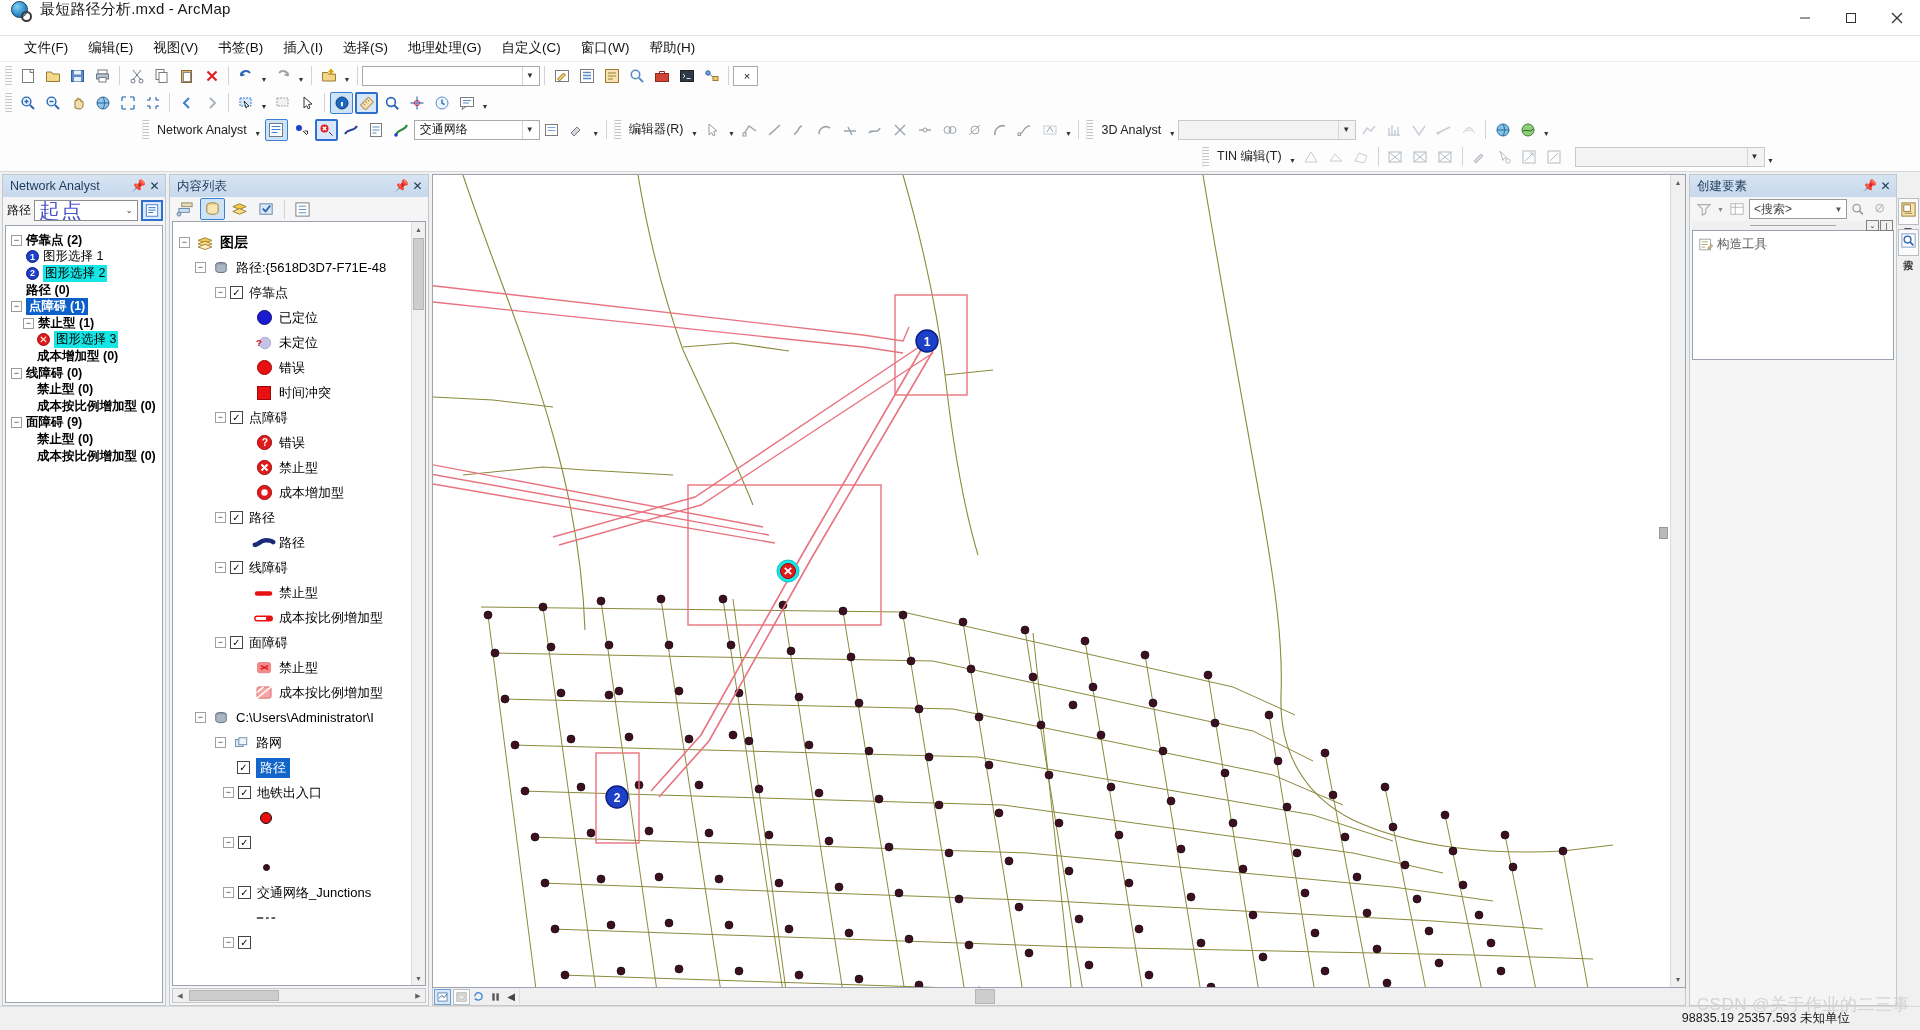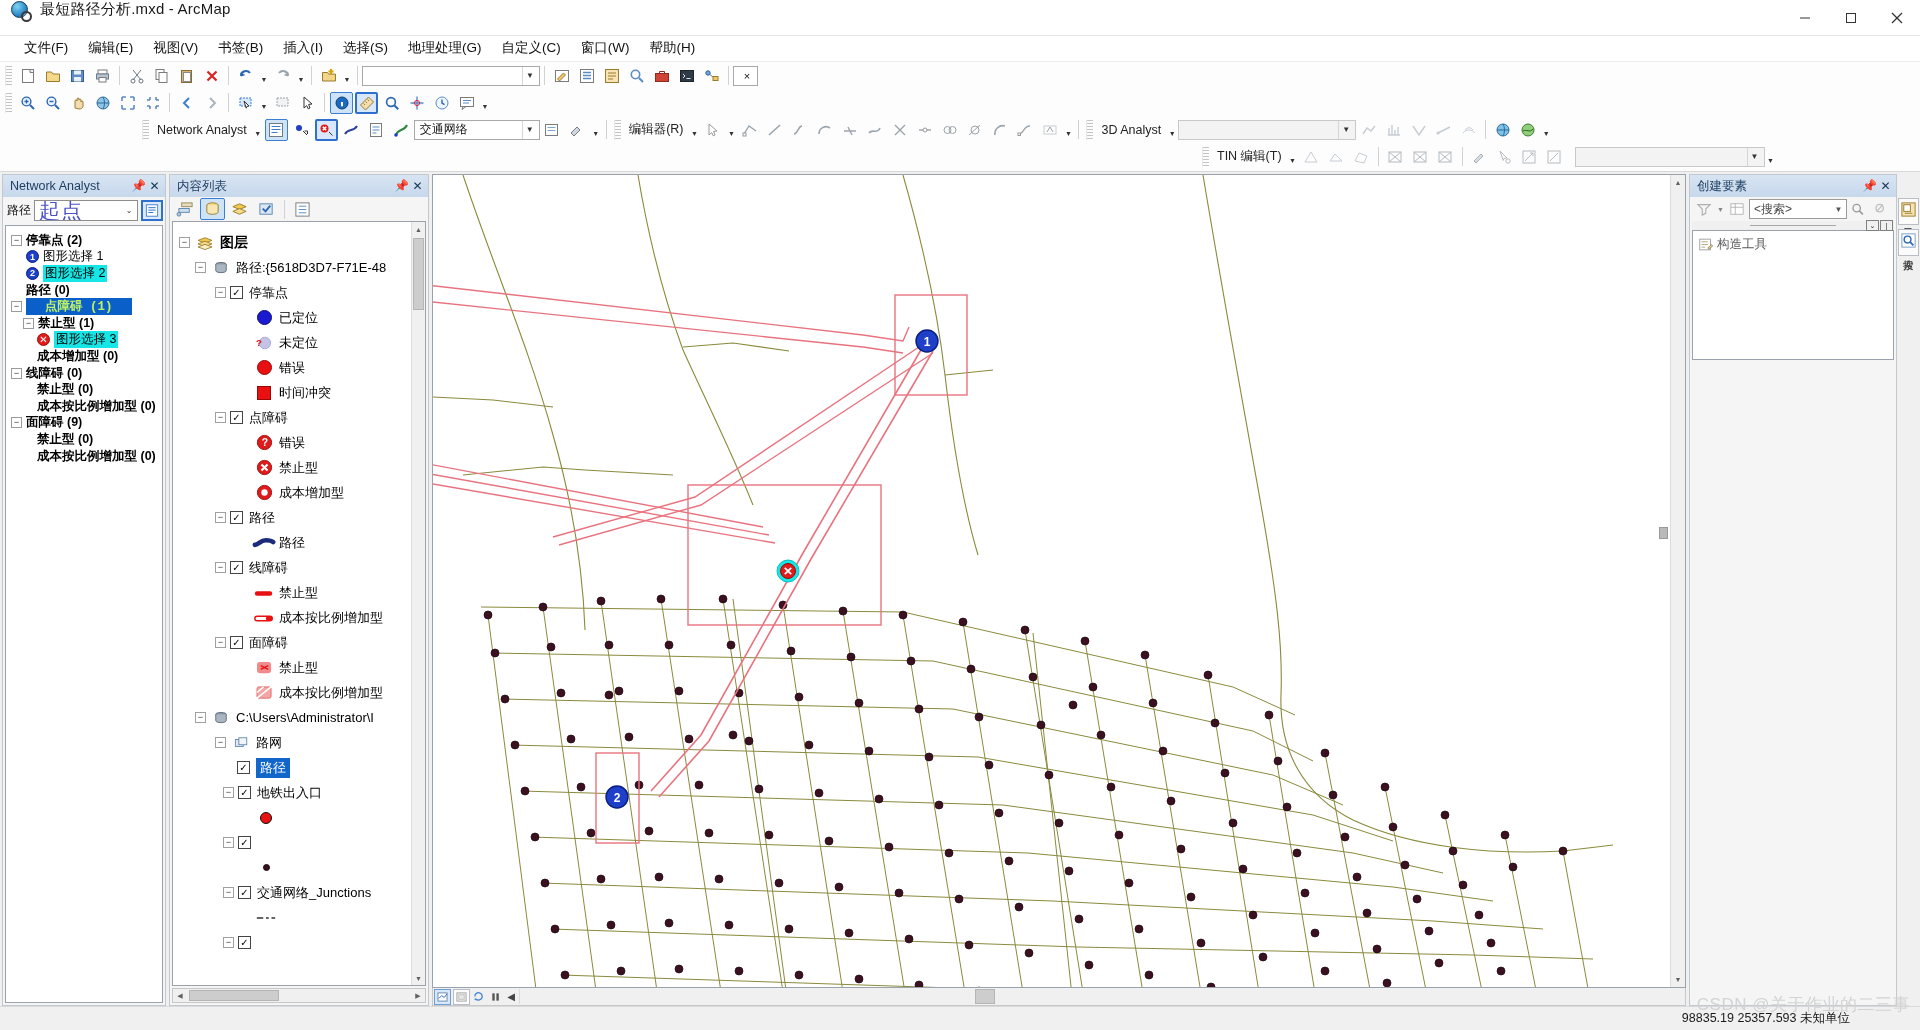--- a/index.html
+++ b/index.html
@@ -88,21 +88,21 @@
                    font-size: 8px; color: #333; }
   .na-tbtn { width: 22px; height: 21px; margin-left: 3px; border: 2px solid #2f6fcd; background: #dbeafc;
              display: flex; align-items: center; justify-content: center; flex: none; }
   .na-tree { flex: 1 1 auto; background: #fff; border: 1px solid #9aa3ad; margin: 2px; overflow: hidden;
              position: relative; font-size: 12.5px; }
   .na-node { height: 16.6px; display: flex; align-items: center; white-space: nowrap; }
   .na-exp { width: 11px; height: 11px; border: 1px solid #9b9b9b; background: #fff; margin-right: 4px;
             display: flex; align-items: center; justify-content: center; font-size: 9px; line-height: 1; color: #333; flex: none; }
   .na-txt { color: #000; }
   .na-txt.b { font-weight: bold; }
-  .na-txt.sel { background: #0a5fc8; color: #bef264; padding: 0 19px; font-family: Liberation Mono, monospace; }
+  .na-txt.sel { background: #0a5fc8; color: #ffffff; padding: 0 3px; }
   .na-txt.cyan { background: #16e6e6; padding: 0 2px; }
   .badge { width: 13px; height: 13px; border-radius: 50%; background: #1e3fc8; color: #fff; font-size: 9px;
            display: flex; align-items: center; justify-content: center; margin-right: 4px; flex: none;
            border: 1px solid #0a1d80; font-weight: bold; }
   .xmark { width: 13px; height: 13px; border-radius: 50%; background: #e01b1b; margin-right: 4px; flex: none;
            display: flex; align-items: center; justify-content: center; color: #fff; font-size: 10px; font-weight: bold;
            border: 1px solid #a10f0f; line-height: 1; }
 
   
   .toc-panel { width: 260px; flex: none; margin: 2px 0 0 3px; }

